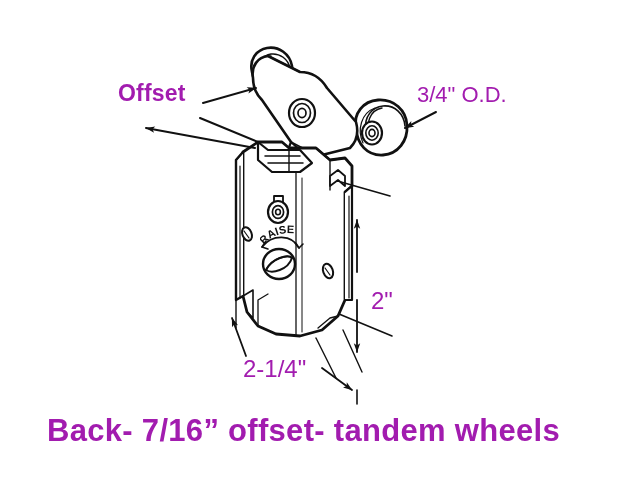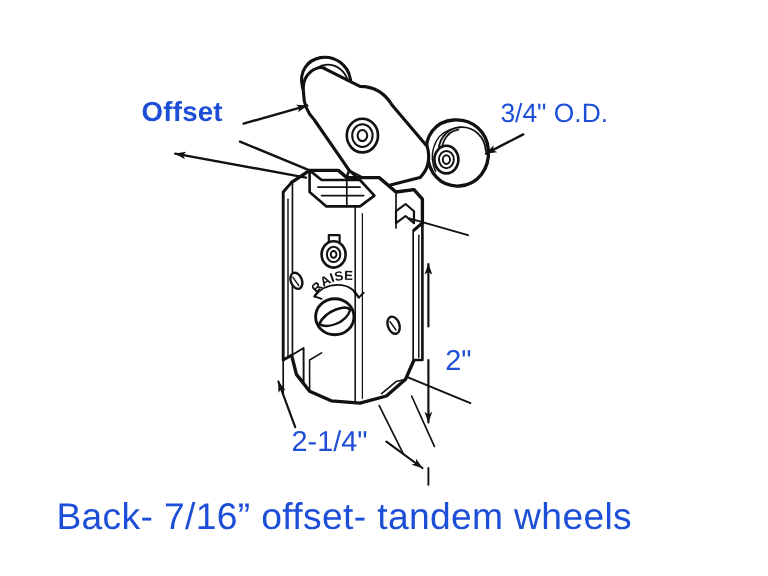--- a/index.html
+++ b/index.html
@@ -18,21 +18,21 @@
   #figure {
     position: absolute;
     left: 0;
     top: 0;
     width: 640px;
     height: 480px;
   }
   .lbl {
     position: absolute;
     white-space: pre;
-    color: #1d4ed8;
+    color: #a21caf;
     line-height: 1;
   }
   .lbl-offset {
     left: 118px;
     top: 82px;
     font-size: 23px;
     font-weight: bold;
     letter-spacing: 0.2px;
   }
   .lbl-od {
@@ -50,21 +50,21 @@
   .lbl-height {
     left: 371px;
     top: 289px;
     font-size: 24px;
     font-weight: normal;
   }
   .lbl-caption {
     left: 47px;
     top: 415px;
     font-size: 31px;
-    font-weight: normal;
+    font-weight: bold;
     letter-spacing: 0.3px;
   }
   .lbl-raise {
     position: absolute;
     left: 260px;
     top: 222px;
     width: 60px;
     height: 34px;
   }
   .lbl-raise text {

